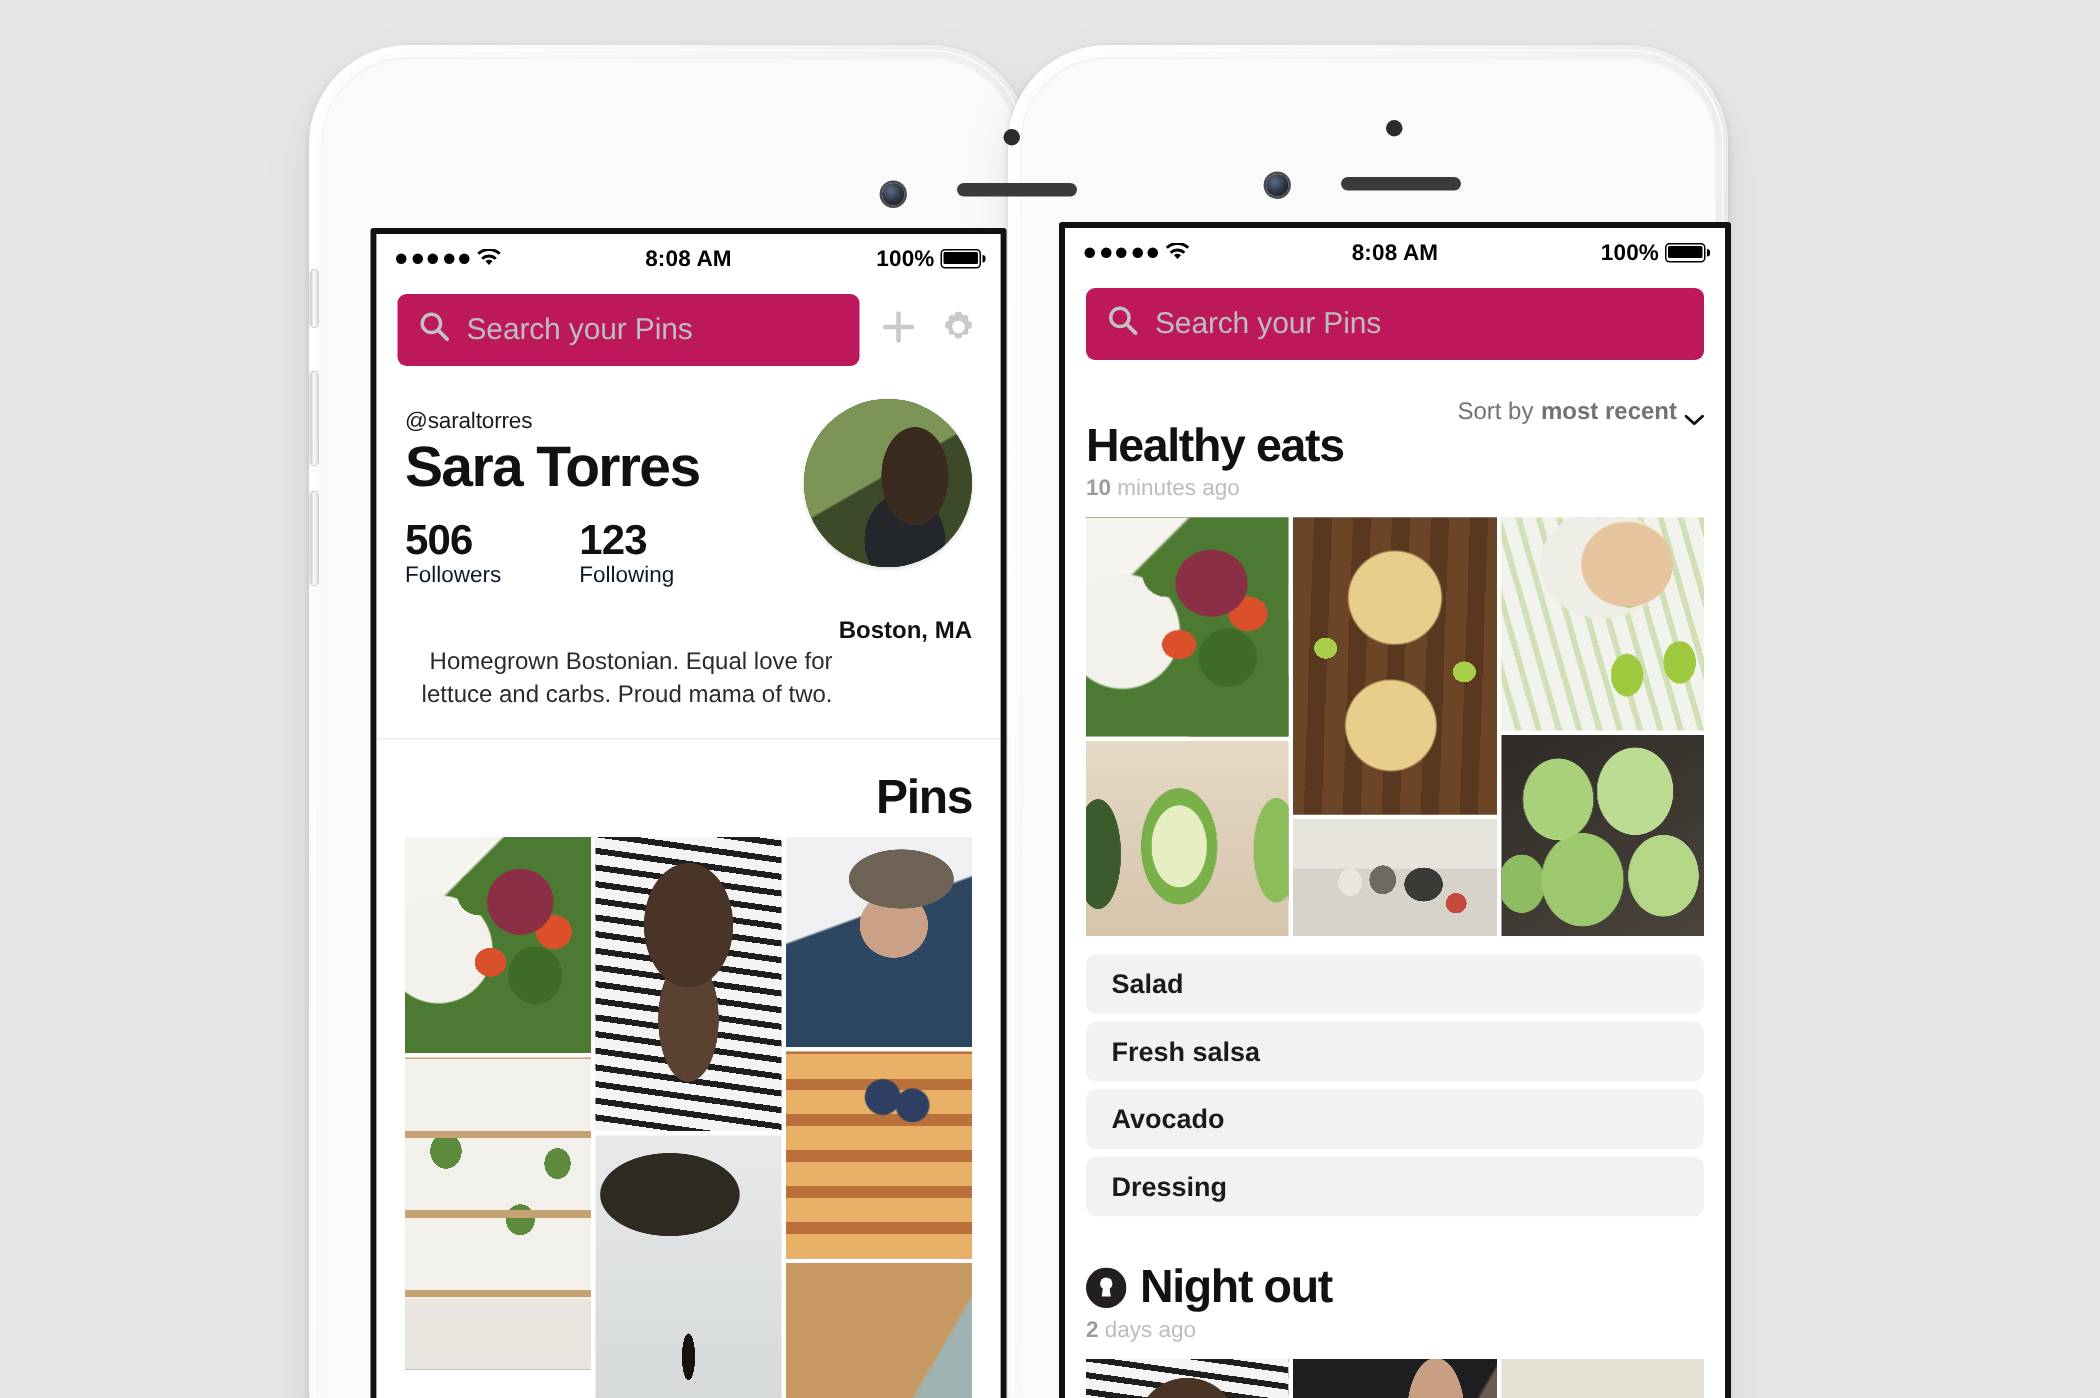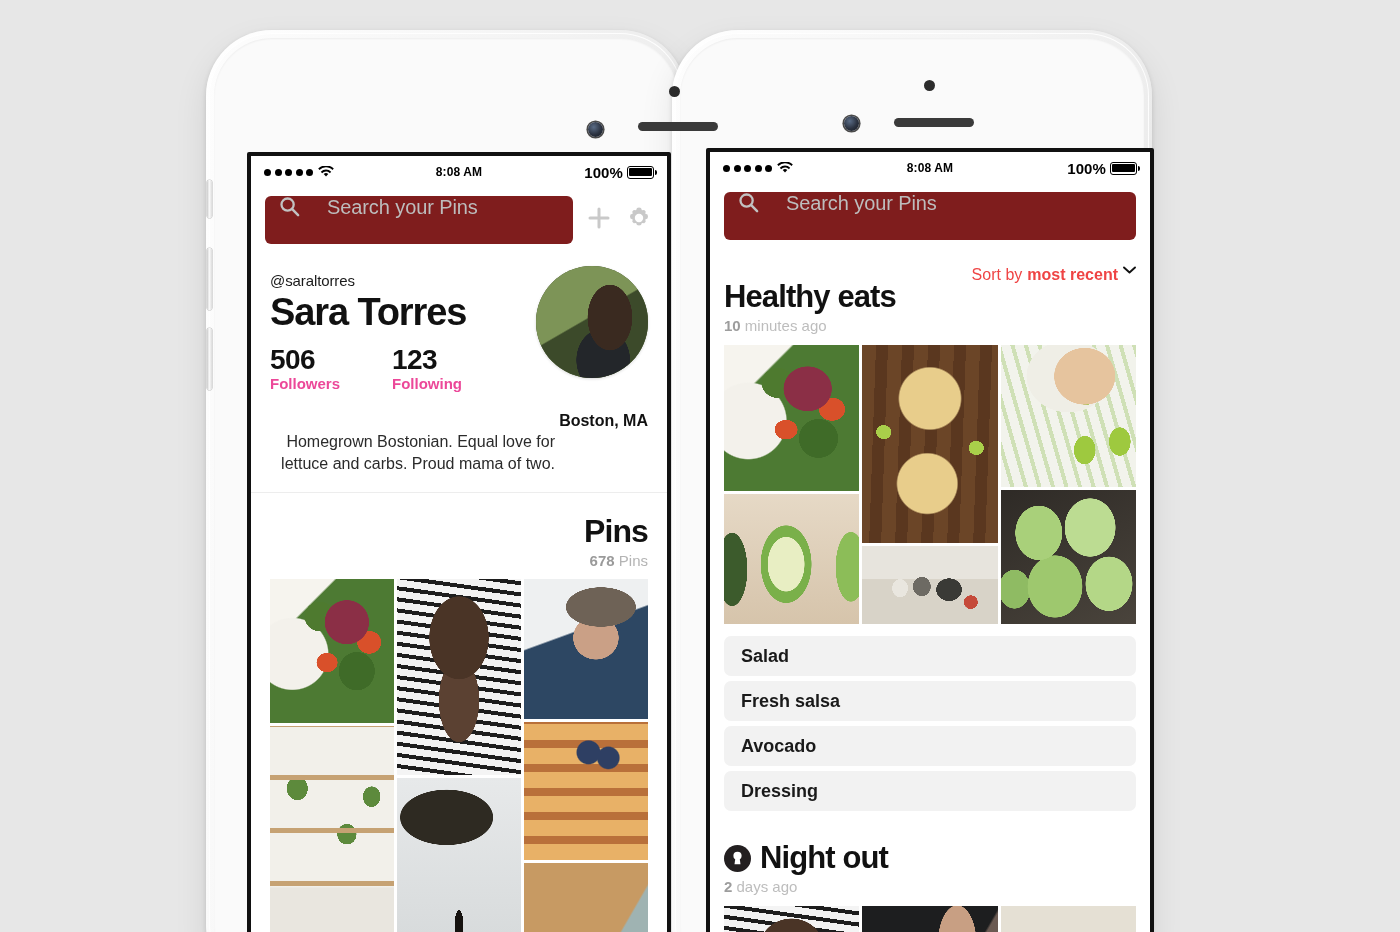--- a/index.html
+++ b/index.html
@@ -57,44 +57,44 @@
 
   
   .statusbar {
     height: 32px; display:flex; align-items:center; padding: 0 13px;
     font-size: 15px; font-weight: bold; color:#000; letter-spacing:.1px;
   }
   .sb-left { display:flex; align-items:center; gap:5px; width:33%; }
   .sb-dots { display:flex; gap:3.5px; align-items:center; }
   .sb-dots i { width:7px; height:7px; border-radius:50%; background:#000; display:block; }
   .wifi { width:16px; height:12px; display:block; }
-  .sb-mid { width:34%; text-align:center; font-size:12px; font-weight:bold; }
+  .sb-mid { width:34%; text-align:center; font-size:15px; font-weight:bold; }
   .sb-right { width:33%; display:flex; align-items:center; justify-content:flex-end; gap:4px; }
   .batt { position:relative; width:27px; height:13px; border:1.6px solid #000; border-radius:3px; }
   .batt i { position:absolute; inset:1.3px; background:#000; border-radius:1px; display:block; }
   .batt::after{ content:""; position:absolute; right:-4px; top:3.6px; width:2.4px; height:5px;
     background:#000; border-radius:0 2px 2px 0; }
 
   
   .searchrow { display:flex; align-items:center; padding: 8px 14px 10px 14px; gap:12px; }
   .searchbox {
-    flex:1; height:48px; background:#7f1d1d; border-radius:6px;
-    display:flex; align-items:flex-start; padding: 0 14px; gap:27px;
+    flex:1; height:48px; background:#be185d; border-radius:6px;
+    display:flex; align-items:center; padding: 0 14px; gap:11px;
   }
   .searchbox .ph { color:#bdbdbd; font-size:20px; letter-spacing:-.1px; }
   .mag { width:21px; height:21px; flex:none; }
   .hdr-icon { width:28px; height:28px; flex:none; cursor:pointer; }
 
   
   .profile { padding: 18px 19px 0 19px; position:relative; }
   .handle { font-size:15px; font-weight:normal; color:#1a1a1a; letter-spacing:-.1px; }
   .fullname { font-size:38px; font-weight:bold; color:#111; letter-spacing:-1.1px; margin-top:3px; line-height:1.08; }
   .stats { display:flex; gap:52px; margin-top:12px; }
   .stat-num { font-size:28px; font-weight:bold; color:#111; letter-spacing:-.6px; line-height:1.05; }
-  .stat-lbl { font-size:15px; color:#ec4899; margin-top:1px;font-weight:bold; }
+  .stat-lbl { font-size:15px; color:#0f172a; margin-top:1px; }
   .avatar {
     position:absolute; right:19px; top:12px; width:112px; height:112px; border-radius:50%;
     overflow:hidden; box-shadow: 0 1px 3px rgba(0,0,0,.16);
     background:#7a8a6a;
   }
   .bio { margin-top:20px; padding-bottom:18px;text-align:right; }
   .bio-loc { font-size:16px; font-weight:bold; color:#111; }
   .bio-txt { font-size:16px; color:#2b2b2b; line-height:1.32; margin-top:1px; max-width:285px; }
   .divider { height:1px; background:#ededed; }
 
@@ -104,21 +104,21 @@
   .sec-sub { font-size:15px; color:#b4b4b4; margin-top:4px; }
   .sec-sub b { color:#9a9a9a; font-weight:bold; }
 
   
   .grid3 { display:grid; grid-template-columns: 1fr 1fr 1fr; gap:3px; padding:0 19px; }
   .gcol { display:flex; flex-direction:column; gap:3px; }
   .tile { width:100%; background:#dcdcdc; position:relative; overflow:hidden; }
 
   
   .sortrow { display:flex; justify-content:flex-end; padding: 16px 14px 0 14px; }
-  .sortby { font-size:16px; color:#ef4444; display:flex; align-items:flex-start; gap:5px; cursor:pointer;margin-left:46px; }
+  .sortby { font-size:16px; color:#737373; display:flex; align-items:flex-end; gap:5px; cursor:pointer;margin-left:46px; }
   .sortby b { font-weight:bold; }
   .chev { width:13px; height:8px; display:block; }
   .board-head { padding: 0 14px; margin-top:-4px; }
   .board-title { font-size:31px; font-weight:bold; color:#111; letter-spacing:-.9px; display:flex; align-items:center; gap:9px; line-height:1.1; }
   .board-sub { font-size:15px; color:#bdbdbd; margin-top:3px; }
   .board-sub b { color:#9d9d9d; font-weight:bold; }
   .lock-badge { width:27px; height:27px; flex:none; }
   .board-grid { display:grid; grid-template-columns: 1fr 1fr 1fr; gap:3px; padding:0 14px; margin-top:11px; }
   .chips { display:flex; gap:5px; padding: 12px 14px 0 14px; overflow:hidden;flex-direction:column; }
   .chip {
@@ -321,24 +321,20 @@
           </div>
           <div class="bio">
             <div class="bio-loc">Boston, MA</div>
             <div class="bio-txt">Homegrown Bostonian. Equal love for lettuce and carbs. Proud mama of two.</div>
           </div>
         </div>
         <div class="divider"></div>
 
         <div class="section">
           <div class="sec-title">Pins</div>
-          <div class="sec-sub">
-            <b>678</b>
-            <span>Pins</span>
-          </div>
         </div>
 
         <div class="grid3">
           <div class="gcol">
             <div class="tile ph-salad" style="height:144px"></div>
             <div class="tile ph-shelf" style="height:208px"></div>
 
           </div>
           <div class="gcol">
             <div class="tile ph-woman-stripe" style="height:196px"></div>

